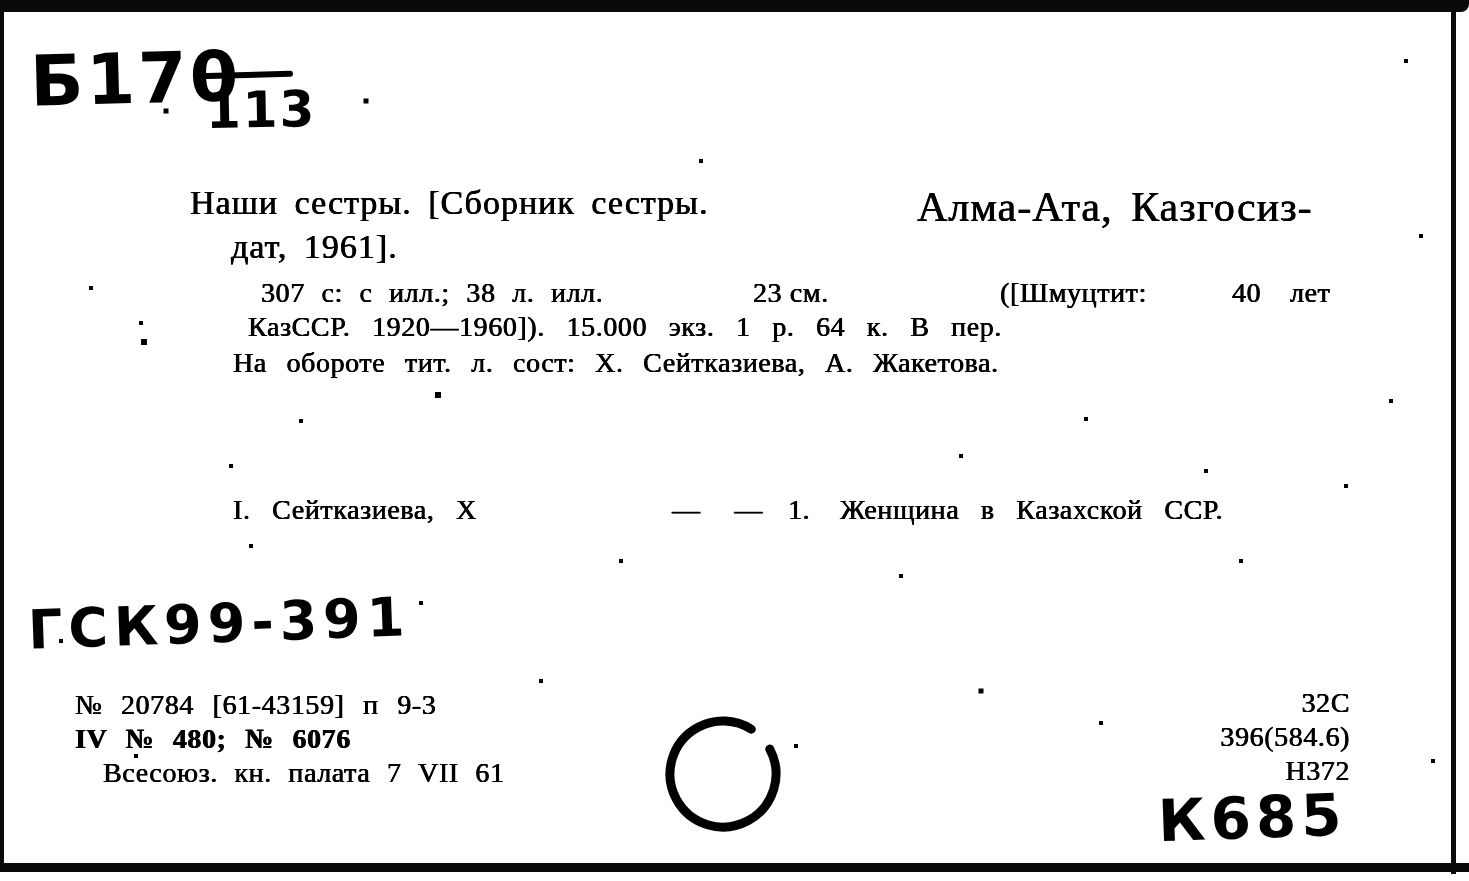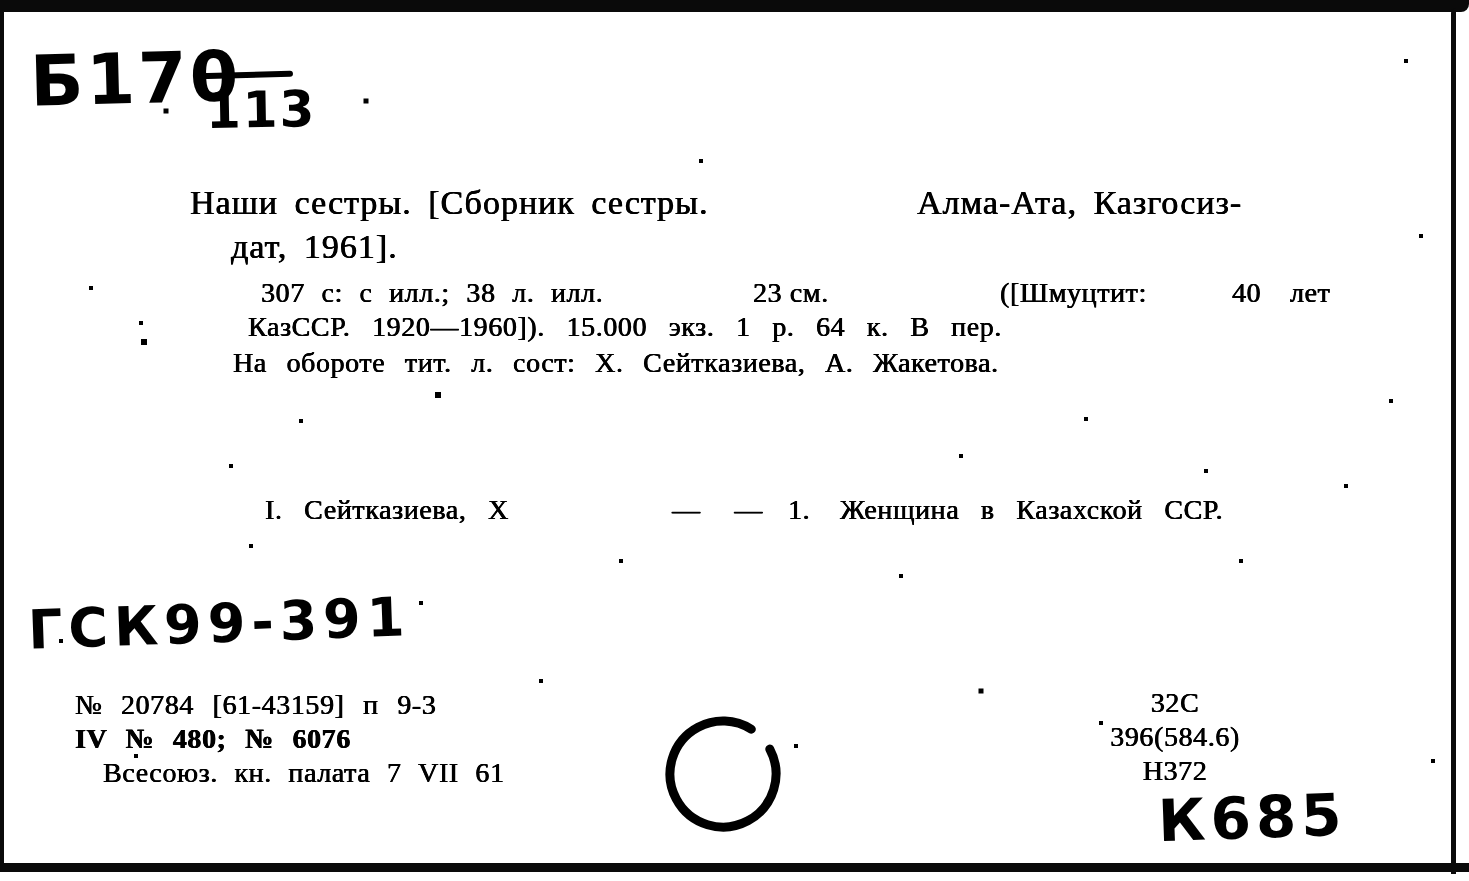--- a/index.html
+++ b/index.html
@@ -35,49 +35,49 @@
     font-weight: bold;
   }
 
   
   .call-number     { left: 30px; top: 48px; font-size: 70px; letter-spacing: 3px; transform: rotate(-1.5deg); }
   .fraction-bar    { position: absolute; left: 195px; top: 72px; width: 98px; height: 6px; background: #000; transform: rotate(-1.5deg); border-radius: 3px; }
   .fraction-number { left: 206px; top: 88px; font-size: 50px; letter-spacing: 2px; transform: rotate(-1deg); }
 
   
   .title-l1a { left: 190px; top: 186px; font-size: 34px; letter-spacing: 1px; word-spacing: 7px; }
-  .title-l1b { left: 917px; top: 186px; font-size: 34px; letter-spacing: 1px; word-spacing: 7px; }
+  .title-l1b { left: 917px; top: 186px; font-size: 42px; letter-spacing: 1px; word-spacing: 7px; }
   .title-l2  { left: 231px; top: 230px; font-size: 34px; letter-spacing: 1px; word-spacing: 7px; }
 
   
   .body-text { font-size: 28px; letter-spacing: 0.6px; }
   .col-1a { left: 233px;  top: 279px; word-spacing: 9px; margin-left: 28px; }
   .col-1b { left: 753px;  top: 279px; text-align: right; }
   .col-1c { left: 1000px; top: 279px; }
   .col-1d { left: 1232px; top: 279px; }
   .col-1e { left: 1290px; top: 279px; }
   .col-2  { left: 233px;  top: 313px; word-spacing: 14px; margin-left: 15px; }
   .col-3  { left: 233px;  top: 349px; word-spacing: 12px; }
 
   
-  .trc-entry   { left: 233px; top: 496px; word-spacing: 14px; margin-left: 32px; }
+  .trc-entry   { left: 233px; top: 496px; word-spacing: 14px; }
   .trc-dashes  { left: 672px; top: 496px; word-spacing: 26px; }
   .trc-number  { left: 788px; top: 496px; }
   .trc-subject { left: 840px; top: 496px; word-spacing: 14px; }
 
   
   .accession { left: 28px; top: 600px; font-size: 54px; letter-spacing: 6px; transform: rotate(-2deg); }
 
   
   .reg-1 { left: 75px; top: 691px; word-spacing: 11px; }
   .reg-2 { left: 75px; top: 725px; word-spacing: 11px; font-weight: bold; }
   .reg-3 { left: 75px; top: 759px; word-spacing: 9px; margin-left: 28px; }
 
   
-  .cls { left: 1000px; width: 350px; text-align: center; }
+  .cls { left: 1000px; width: 350px; text-align: right; }
   .cls-1 { top: 689px; }
   .cls-2 { top: 723px; }
   .cls-3 { top: 757px; }
 
   
   .shelf-mark { left: 1158px; top: 792px; font-size: 58px; letter-spacing: 5px; transform: rotate(-2deg); }
 
   
   .circle-mark { position: absolute; left: 658px; top: 710px; }
 

